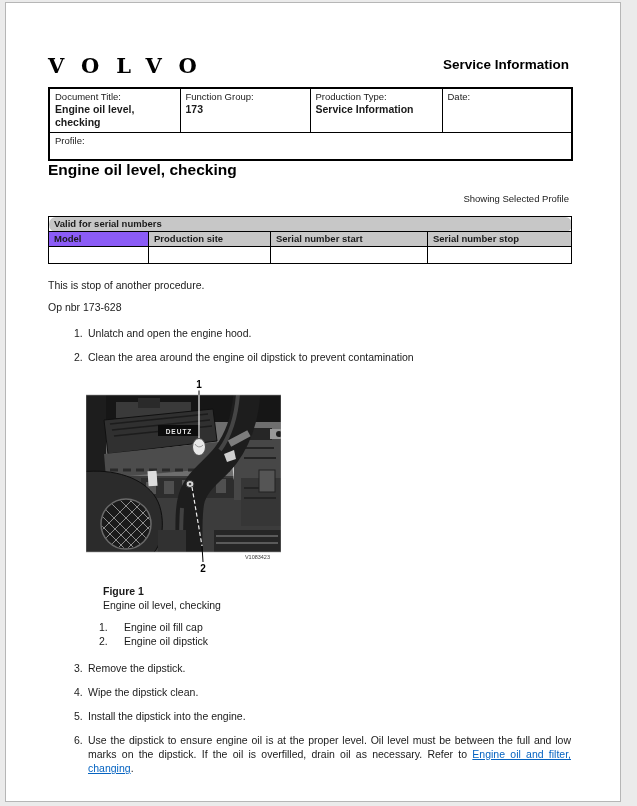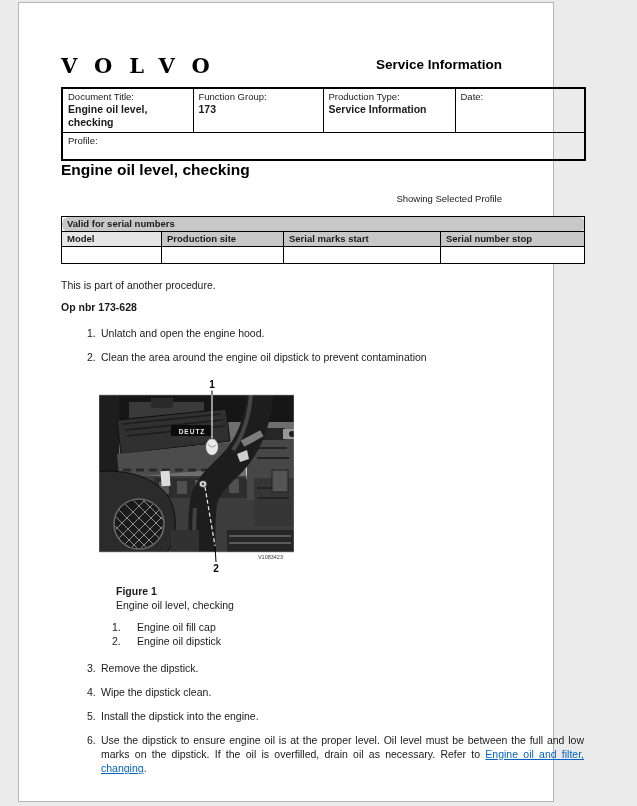--- a/index.html
+++ b/index.html
@@ -5,21 +5,21 @@
   html,body{margin:0;padding:0;}
   body{
     width:637px;height:806px;
     background:#ebebeb;
     font-family:"Liberation Sans","DejaVu Sans",sans-serif;
     color:#1a1a1a;
     overflow:hidden;
     position:relative;
   }
   .page{
-    position:absolute;left:18px;top:2px;width:536px;height:800px;
+    position:absolute;left:5px;top:2px;width:616px;height:800px;
     background:#fff;border:1px solid #b6b6b6;box-sizing:border-box;
   }
   
   .logo{
     position:absolute;left:42px;top:50px;
     font-family:"DejaVu Serif","Liberation Serif",serif;
     font-weight:bold;font-size:21px;letter-spacing:17px;color:#000;
     white-space:nowrap;
   }
   .svc-info{
@@ -48,21 +48,21 @@
   .serial-table{
     position:absolute;left:42px;top:213px;width:523px;
     border-collapse:collapse;border:1px solid #000;table-layout:fixed;
     font-size:9.5px;
   }
   .serial-table td{border:1px solid #000;padding:1px 5px;line-height:12px;}
   .serial-table .hdr{background:#c7c7c7;font-weight:bold;}
   .serial-table .empty td{height:14px;background:#fff;}
   
   .intro{position:absolute;left:42px;top:276px;font-size:10.5px;}
-  .opnbr{position:absolute;left:42px;top:298px;font-size:10.5px;font-weight:bold;}
+  .opnbr{position:absolute;left:42px;top:298px;font-size:10.5px;font-weight:normal;}
   
   .steps{position:absolute;left:68px;top:323px;width:497px;font-size:10.5px;line-height:14px;}
   .step{display:flex;margin-top:10px;}
   .step:first-child{margin-top:0;}
   .step-num{width:14px;flex:0 0 14px;}
   .step-body{flex:1;}
   .step-body.just{text-align:justify;}
   a.doc-link{text-decoration:underline;cursor:pointer;}
   
   .figure-block{margin:14px 0 0 12px;}
@@ -123,35 +123,35 @@
         <col style="width:100px">
         <col style="width:122px">
         <col style="width:157px">
         <col style="width:144px">
       </colgroup>
     <tbody>
         <tr>
       <td colspan="4" class="hdr" style="background: rgb(199, 199, 199); border-radius: 7px;">Valid for serial numbers</td>
     </tr>
     <tr>
-      <td class="hdr" style="background: #e5e5e5;">Model</td>
+      <td class="hdr" style="background: #8b5cf6;">Model</td>
       <td class="hdr" style="background: rgb(199, 199, 199); margin-top: 20px;">Production site</td>
-      <td class="hdr" style="background: rgb(199, 199, 199);">Serial marks start</td>
+      <td class="hdr" style="background: rgb(199, 199, 199);">Serial number start</td>
       <td class="hdr" style="background: rgb(199, 199, 199);">Serial number stop</td>
     </tr>
     <tr class="empty">
       <td></td>
       <td></td>
       <td></td>
       <td></td>
     </tr>
   </tbody>
     </table>
 
-  <div class="intro">This is part of another procedure.</div>
+  <div class="intro">This is stop of another procedure.</div>
   <div class="opnbr">Op nbr 173-628</div>
 
   <div class="steps">
 
     <div class="step">
       <span class="step-num">1.</span>
       <span class="step-body">Unlatch and open the engine hood.</span>
     </div>
 
     <div class="step">

